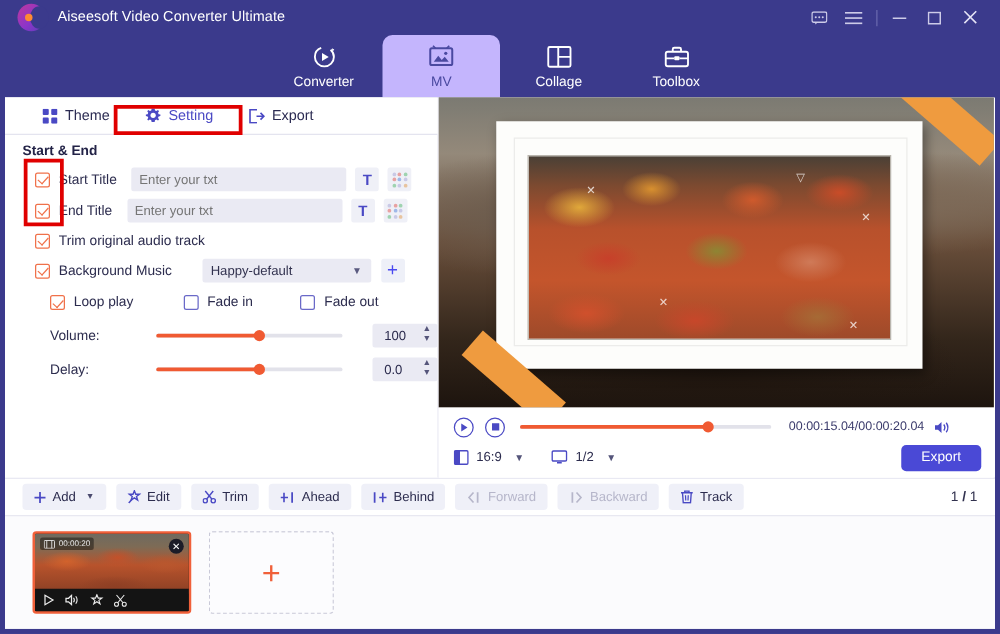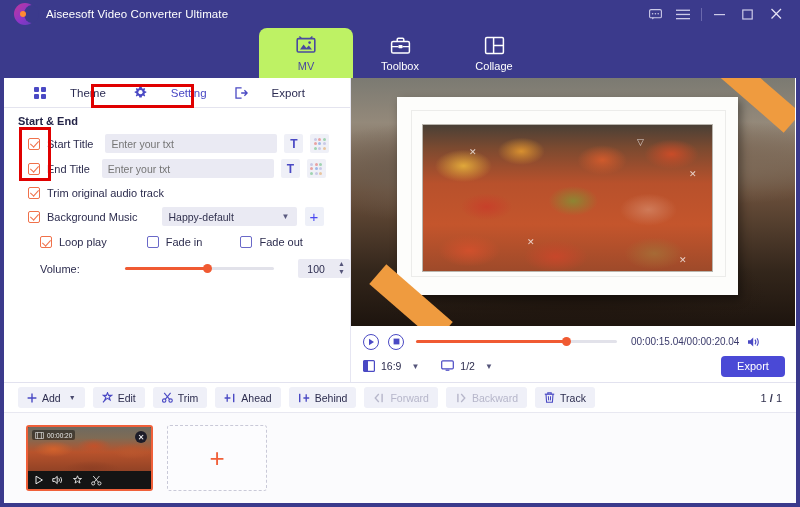--- a/index.html
+++ b/index.html
@@ -58,21 +58,21 @@
     background: #3b3a8c;
     display: flex; justify-content: center; align-items: flex-end; gap: 0;
   }
   .navtab {
     width: 94px; height: 50px;
     display: flex; flex-direction: column; align-items: center;
     justify-content: center; gap: 3px;
     color: #ffffff; font-size: 11px;
     border-radius: 8px 8px 0 0;
   }
-  .navtab.active { background: #bef264; color: #4a49a0; }
+  .navtab.active { background: #c4b5fd; color: #4a49a0; }
   .navtab .nav-ico { height: 22px; display:flex; align-items:center; }
 
   
   .body-frame {
     position: absolute; left: 0; top: 78px; width: 800px; height: 429px;
     background: #3b3a8c;
     padding: 0 4px 4px 4px;
   }
   .body-inner {
     position: relative; width: 792px; height: 425px; background: #ffffff;
@@ -85,21 +85,21 @@
     width: 347px; height: 304px; background: #ffffff;
     position: relative;
     border-right: 1px solid #e6e6f2;
   }
   .subtabs {
     height: 30px; display: flex; align-items: center; gap: 0;
     border-bottom: 1px solid #e4e4ef; background: #fff;
     padding-left: 16px;
   }
   .subtab {
-    display: flex; align-items: center; gap: 24px;
+    display: flex; align-items: center; gap: 6px;
     font-size: 11.5px; color: #2b2b52; padding: 0 14px; height: 30px;
     line-height: 30px;
   }
   .subtab.active { color: #4a49c4; }
   .subtab .st-ico { display: flex; align-items: center; }
 
   .section-title {
     font-size: 11px; font-weight: bold; color: #232347;
     padding: 7px 0 4px 14px;
   }
@@ -357,50 +357,60 @@
       </div>
       <div class="win-btn">
         <svg width="13" height="12" viewBox="0 0 13 12">
             <path d="M1.5 1 L11 10.5 M11 1 L1.5 10.5" stroke="#e4e2f5" stroke-width="1.3"></path>
           </svg>
       </div>
     </div>
   </div>
 
   <div class="navbar">
+    <div class="navtab">
+      <span class="nav-ico">
+        <svg width="21" height="21" viewBox="0 0 21 21">
+            <circle cx="10.5" cy="10.5" r="7.6" fill="none" stroke="#ffffff" stroke-width="1.5" stroke-dasharray="33 8"></circle>
+            <path d="M8.6 7.3 L14 10.5 L8.6 13.7 Z" fill="#ffffff"></path>
+            <path d="M16.5 3.6 L18.4 4.6 L17 6.4 Z" fill="#ffffff"></path>
+          </svg>
+      </span>
+      <span>Converter</span>
+    </div>
     <div class="navtab active">
       <span class="nav-ico">
         <svg width="22" height="20" viewBox="0 0 22 20">
             <rect x="2.2" y="2.6" width="17.6" height="13.4" rx="1.3" fill="none" stroke="#4a49a0" stroke-width="1.6"></rect>
             <path d="M5 13.4 L8.6 8.6 L11.4 12 L13.8 9.4 L17 13.4 Z" fill="#4a49a0"></path>
             <circle cx="14.6" cy="6.6" r="1.3" fill="#4a49a0"></circle>
             <path d="M6.4 2.6 L4.4 0.6 M15.4 2.6 L17.4 0.6" stroke="#4a49a0" stroke-width="1.4"></path>
           </svg>
       </span>
       <span>MV</span>
     </div>
     <div class="navtab">
       <span class="nav-ico">
         <svg width="21" height="19" viewBox="0 0 21 19">
+            <rect x="1.6" y="1.6" width="17.8" height="15.8" rx="1.2" fill="none" stroke="#ffffff" stroke-width="1.5"></rect>
+            <path d="M9.6 1.6 L9.6 17.4 M9.6 9.5 L19.4 9.5" stroke="#ffffff" stroke-width="1.5"></path>
+          </svg>
+      </span>
+      <span>Collage</span>
+    </div>
+    <div class="navtab">
+      <span class="nav-ico">
+        <svg width="21" height="19" viewBox="0 0 21 19">
             <rect x="1.6" y="5.4" width="17.8" height="11.6" rx="1.6" fill="none" stroke="#ffffff" stroke-width="1.5"></rect>
             <path d="M7.2 5.4 L7.2 3.4 Q7.2 2.2 8.4 2.2 L12.6 2.2 Q13.8 2.2 13.8 3.4 L13.8 5.4" fill="none" stroke="#ffffff" stroke-width="1.5"></path>
             <rect x="8.4" y="9" width="4.2" height="3.2" rx="0.8" fill="#ffffff"></rect>
             <path d="M1.6 10.6 L8.4 10.6 M12.6 10.6 L19.4 10.6" stroke="#ffffff" stroke-width="1.4"></path>
           </svg>
       </span>
       <span>Toolbox</span>
-    </div>
-    <div class="navtab">
-      <span class="nav-ico">
-        <svg width="21" height="19" viewBox="0 0 21 19">
-            <rect x="1.6" y="1.6" width="17.8" height="15.8" rx="1.2" fill="none" stroke="#ffffff" stroke-width="1.5"></rect>
-            <path d="M9.6 1.6 L9.6 17.4 M9.6 9.5 L19.4 9.5" stroke="#ffffff" stroke-width="1.5"></path>
-          </svg>
-      </span>
-      <span>Collage</span>
     </div>
   </div>
 
   <div class="body-frame">
   <div class="body-inner">
 
     <div class="upper">
 
       <div class="leftpanel">
 
@@ -511,20 +521,34 @@
           </span>
           <span class="spin">
             <span>100</span>
             <span class="arrows">
                   <span>▲</span>
                   <span>▼</span>
                 </span>
           </span>
         </div>
 
+        <div class="sliderrow">
+          <span class="sl-label">Delay:</span>
+          <span class="track">
+            <span class="fill"></span>
+                <span class="knob"></span>
+          </span>
+          <span class="spin">
+            <span>0.0</span>
+            <span class="arrows">
+                  <span>▲</span>
+                  <span>▼</span>
+                </span>
+          </span>
+        </div>
       </div>
 
       <div class="preview">
         <div class="video-area">
           <div class="video-bg"></div>
           <div class="frame-outer">
             <div class="frame-inner-line"></div>
             <div class="photo"></div>
             <span class="mark" style="left:72px; top:50px;">✕</span>
             <span class="mark" style="left:240px; top:40px;">▽</span>

